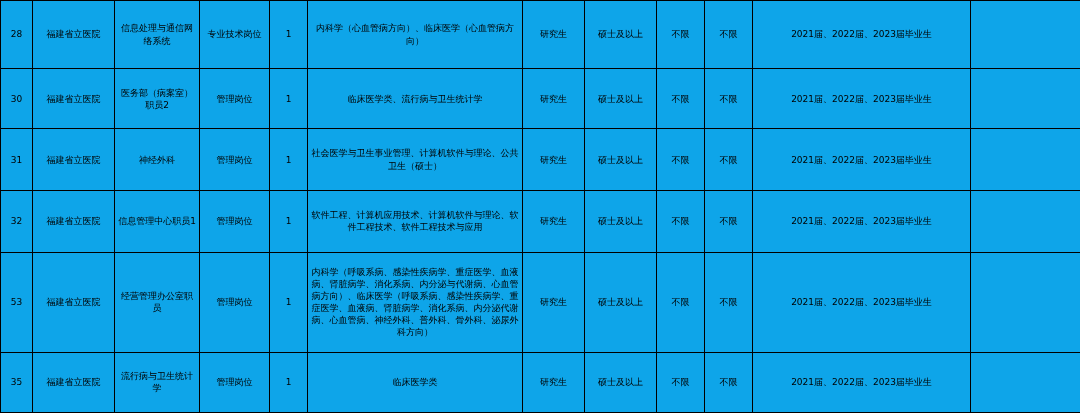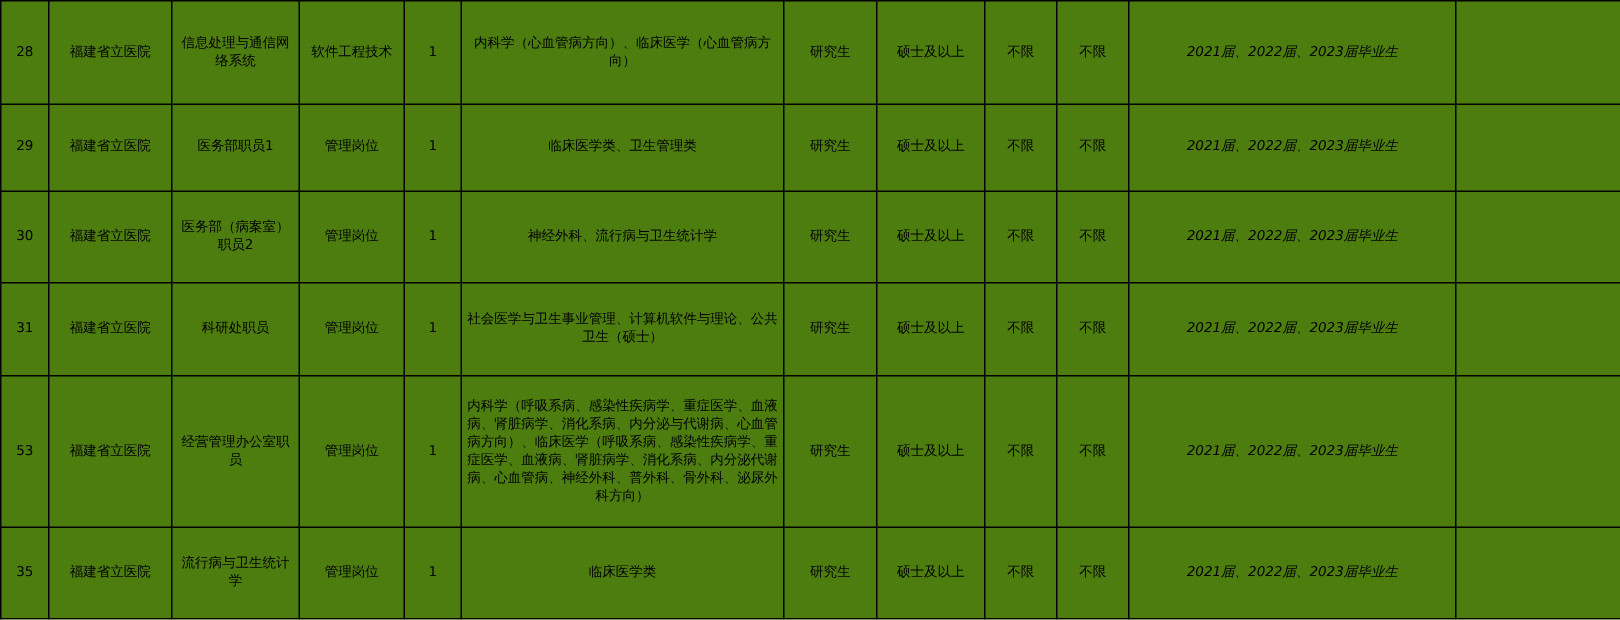--- a/index.html
+++ b/index.html
@@ -10,21 +10,21 @@
   body {
     font-family: "DejaVu Sans", "Liberation Sans", sans-serif;
     width: 1080px;
     height: 413px;
     overflow: hidden;
   }
   .sheet {
     width: 1080px;
     height: 413px;
     position: relative;
-    background: #4d7c0f;
+    background: #0ea5e9;
   }
   table.grid {
     border-collapse: collapse;
     table-layout: fixed;
     width: 1080px;
     height: 413px;
   }
   table.grid td {
     border: 1px solid #000000;
     font-size: 9px;
@@ -50,21 +50,20 @@
   .c-grad    { width: 218px; }
   .c-remark  { width: 110px; }
 
   .cell-major {
     font-size: 8.5px;
     line-height: 1.3;
     padding: 2px 4px;
   }
   .cell-grad {
     font-size: 9px;
-    font-style: italic;
   }
 </style>
 </head>
 <body>
 
 <div class="sheet">
   <table class="grid">
     <colgroup>
       <col class="c-no">
         <col class="c-unit">
@@ -77,65 +76,65 @@
       <col class="c-age">
         <col class="c-other1">
         <col class="c-grad">
         <col class="c-remark">
     </colgroup>
     <tbody>
       <tr style="height:53px">
         <td>28</td>
         <td>福建省立医院</td>
         <td>信息处理与通信网络系统</td>
-        <td>软件工程技术</td>
+        <td>专业技术岗位</td>
         <td>1</td>
         <td class="cell-major">内科学（心血管病方向）、临床医学（心血管病方向）</td>
-        <td>研究生</td>
-        <td>硕士及以上</td>
-        <td>不限</td>
-        <td>不限</td>
-        <td class="cell-grad">2021届、2022届、2023届毕业生</td>
-        <td></td>
-      </tr>
-      <tr style="height:45px">
-        <td>29</td>
-        <td>福建省立医院</td>
-        <td>医务部职员1</td>
-        <td>管理岗位</td>
-        <td>1</td>
-        <td class="cell-major">临床医学类、卫生管理类</td>
         <td>研究生</td>
         <td>硕士及以上</td>
         <td>不限</td>
         <td>不限</td>
         <td class="cell-grad">2021届、2022届、2023届毕业生</td>
         <td></td>
       </tr>
       <tr style="height:47px">
         <td>30</td>
         <td>福建省立医院</td>
         <td>医务部（病案室）职员2</td>
         <td>管理岗位</td>
         <td>1</td>
-        <td class="cell-major">神经外科、流行病与卫生统计学</td>
+        <td class="cell-major">临床医学类、流行病与卫生统计学</td>
         <td>研究生</td>
         <td>硕士及以上</td>
         <td>不限</td>
         <td>不限</td>
         <td class="cell-grad">2021届、2022届、2023届毕业生</td>
         <td></td>
       </tr>
       <tr style="height:48px">
         <td>31</td>
         <td>福建省立医院</td>
-        <td>科研处职员</td>
+        <td>神经外科</td>
         <td>管理岗位</td>
         <td>1</td>
         <td class="cell-major">社会医学与卫生事业管理、计算机软件与理论、公共卫生（硕士）</td>
+        <td>研究生</td>
+        <td>硕士及以上</td>
+        <td>不限</td>
+        <td>不限</td>
+        <td class="cell-grad">2021届、2022届、2023届毕业生</td>
+        <td></td>
+      </tr>
+      <tr style="height:48px">
+        <td>32</td>
+        <td>福建省立医院</td>
+        <td>信息管理中心职员1</td>
+        <td>管理岗位</td>
+        <td>1</td>
+        <td class="cell-major">软件工程、计算机应用技术、计算机软件与理论、软件工程技术、软件工程技术与应用</td>
         <td>研究生</td>
         <td>硕士及以上</td>
         <td>不限</td>
         <td>不限</td>
         <td class="cell-grad">2021届、2022届、2023届毕业生</td>
         <td></td>
       </tr>
       <tr style="height:78px">
         <td>53</td>
         <td>福建省立医院</td>

